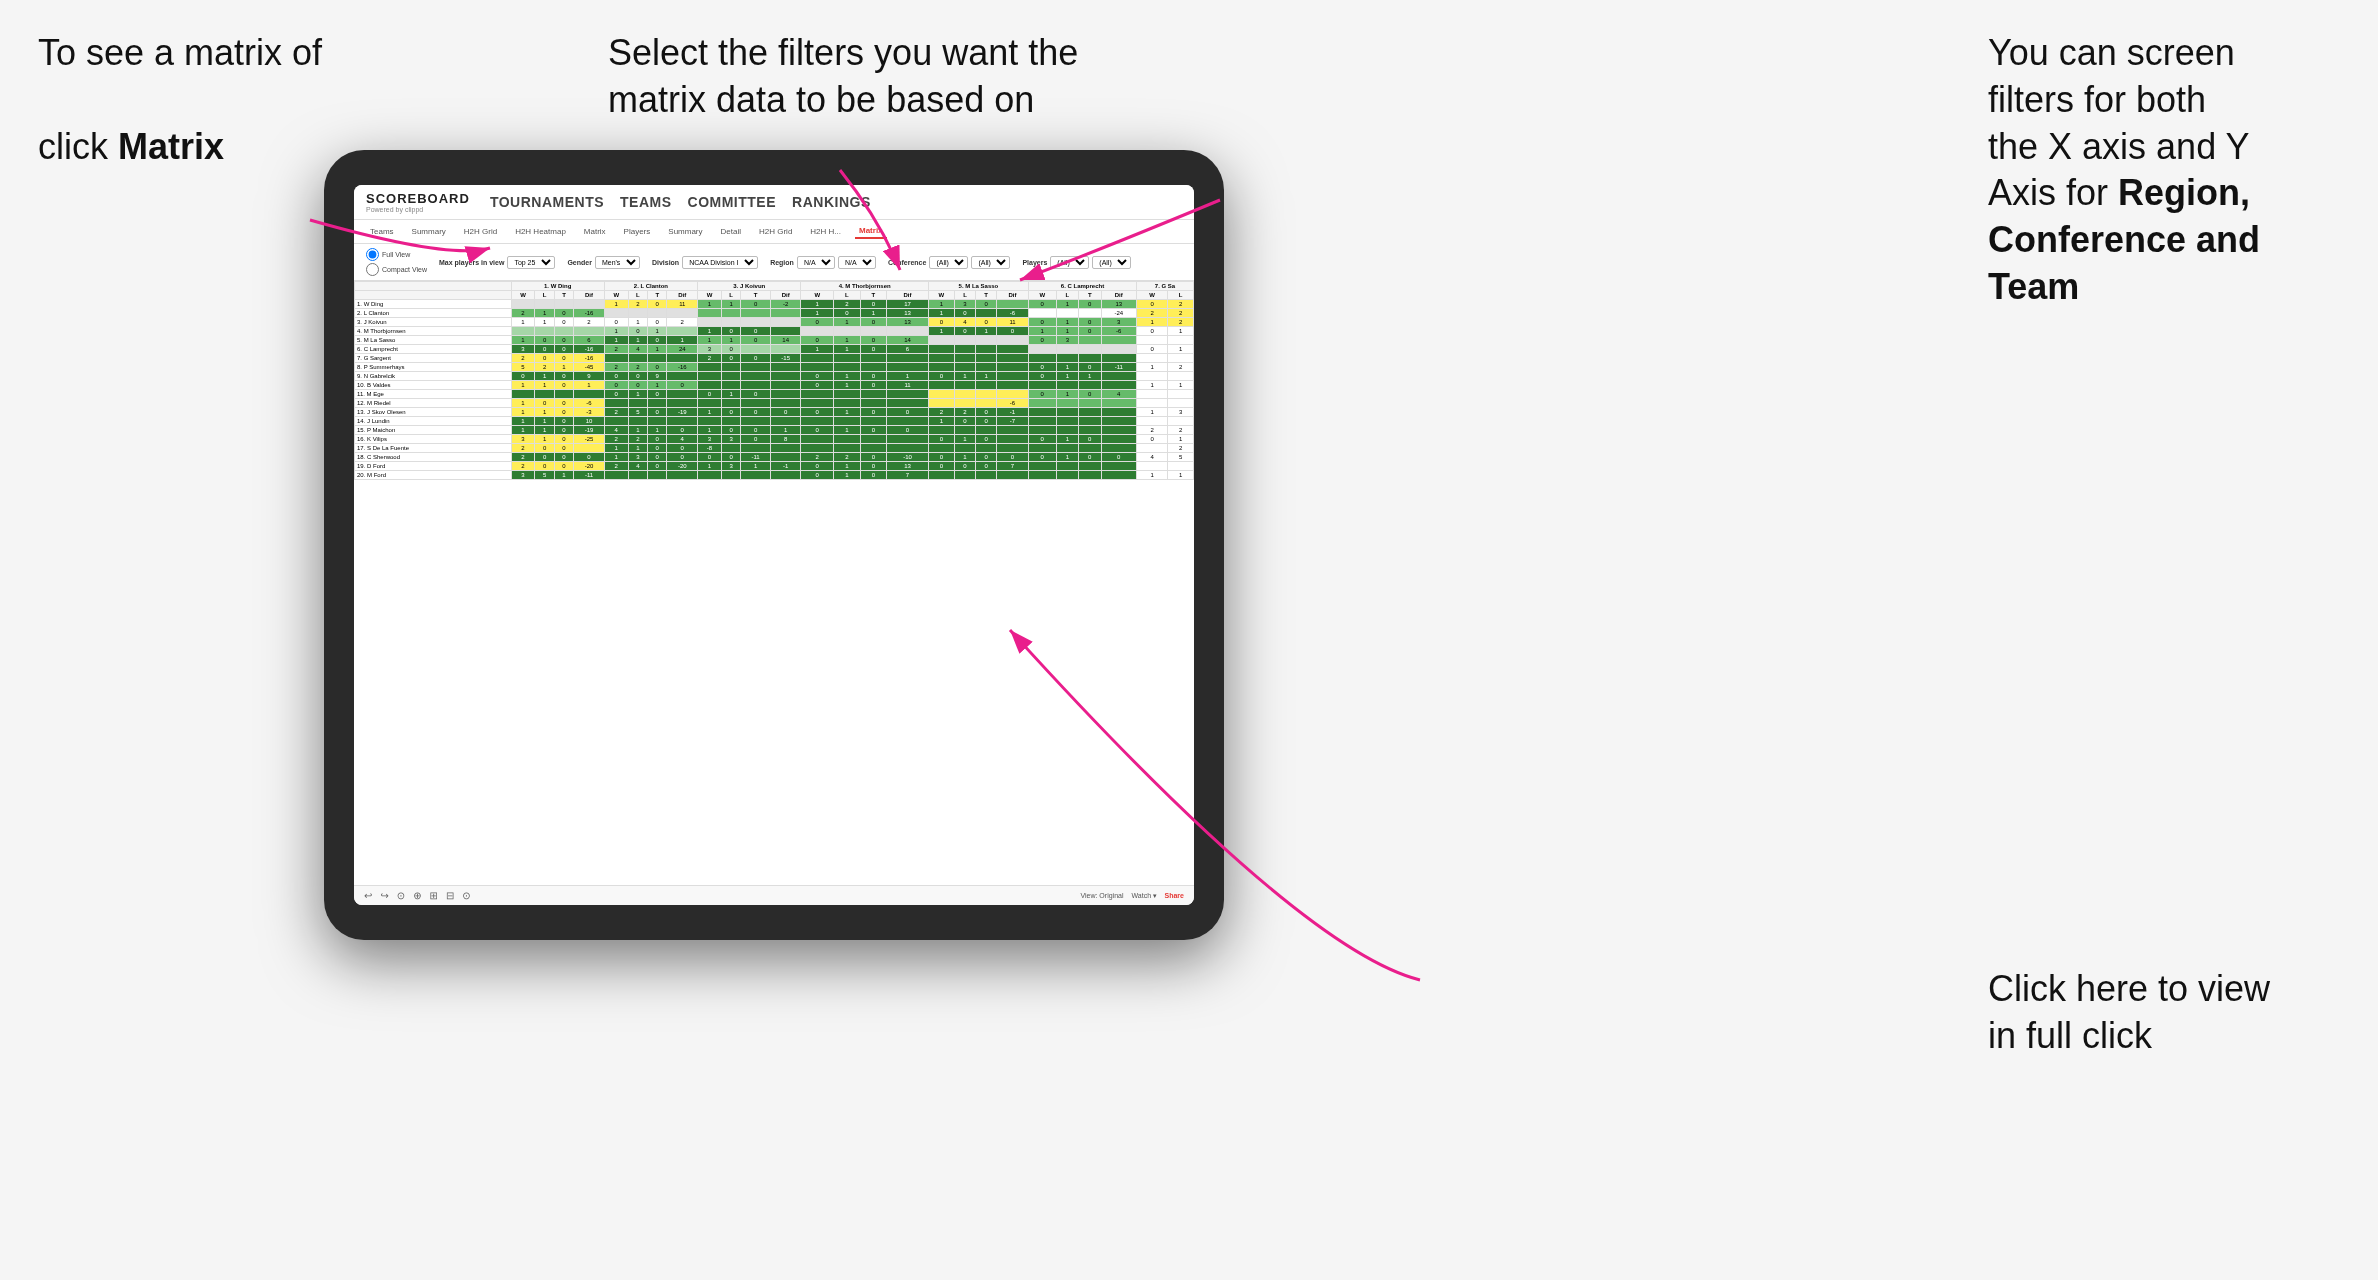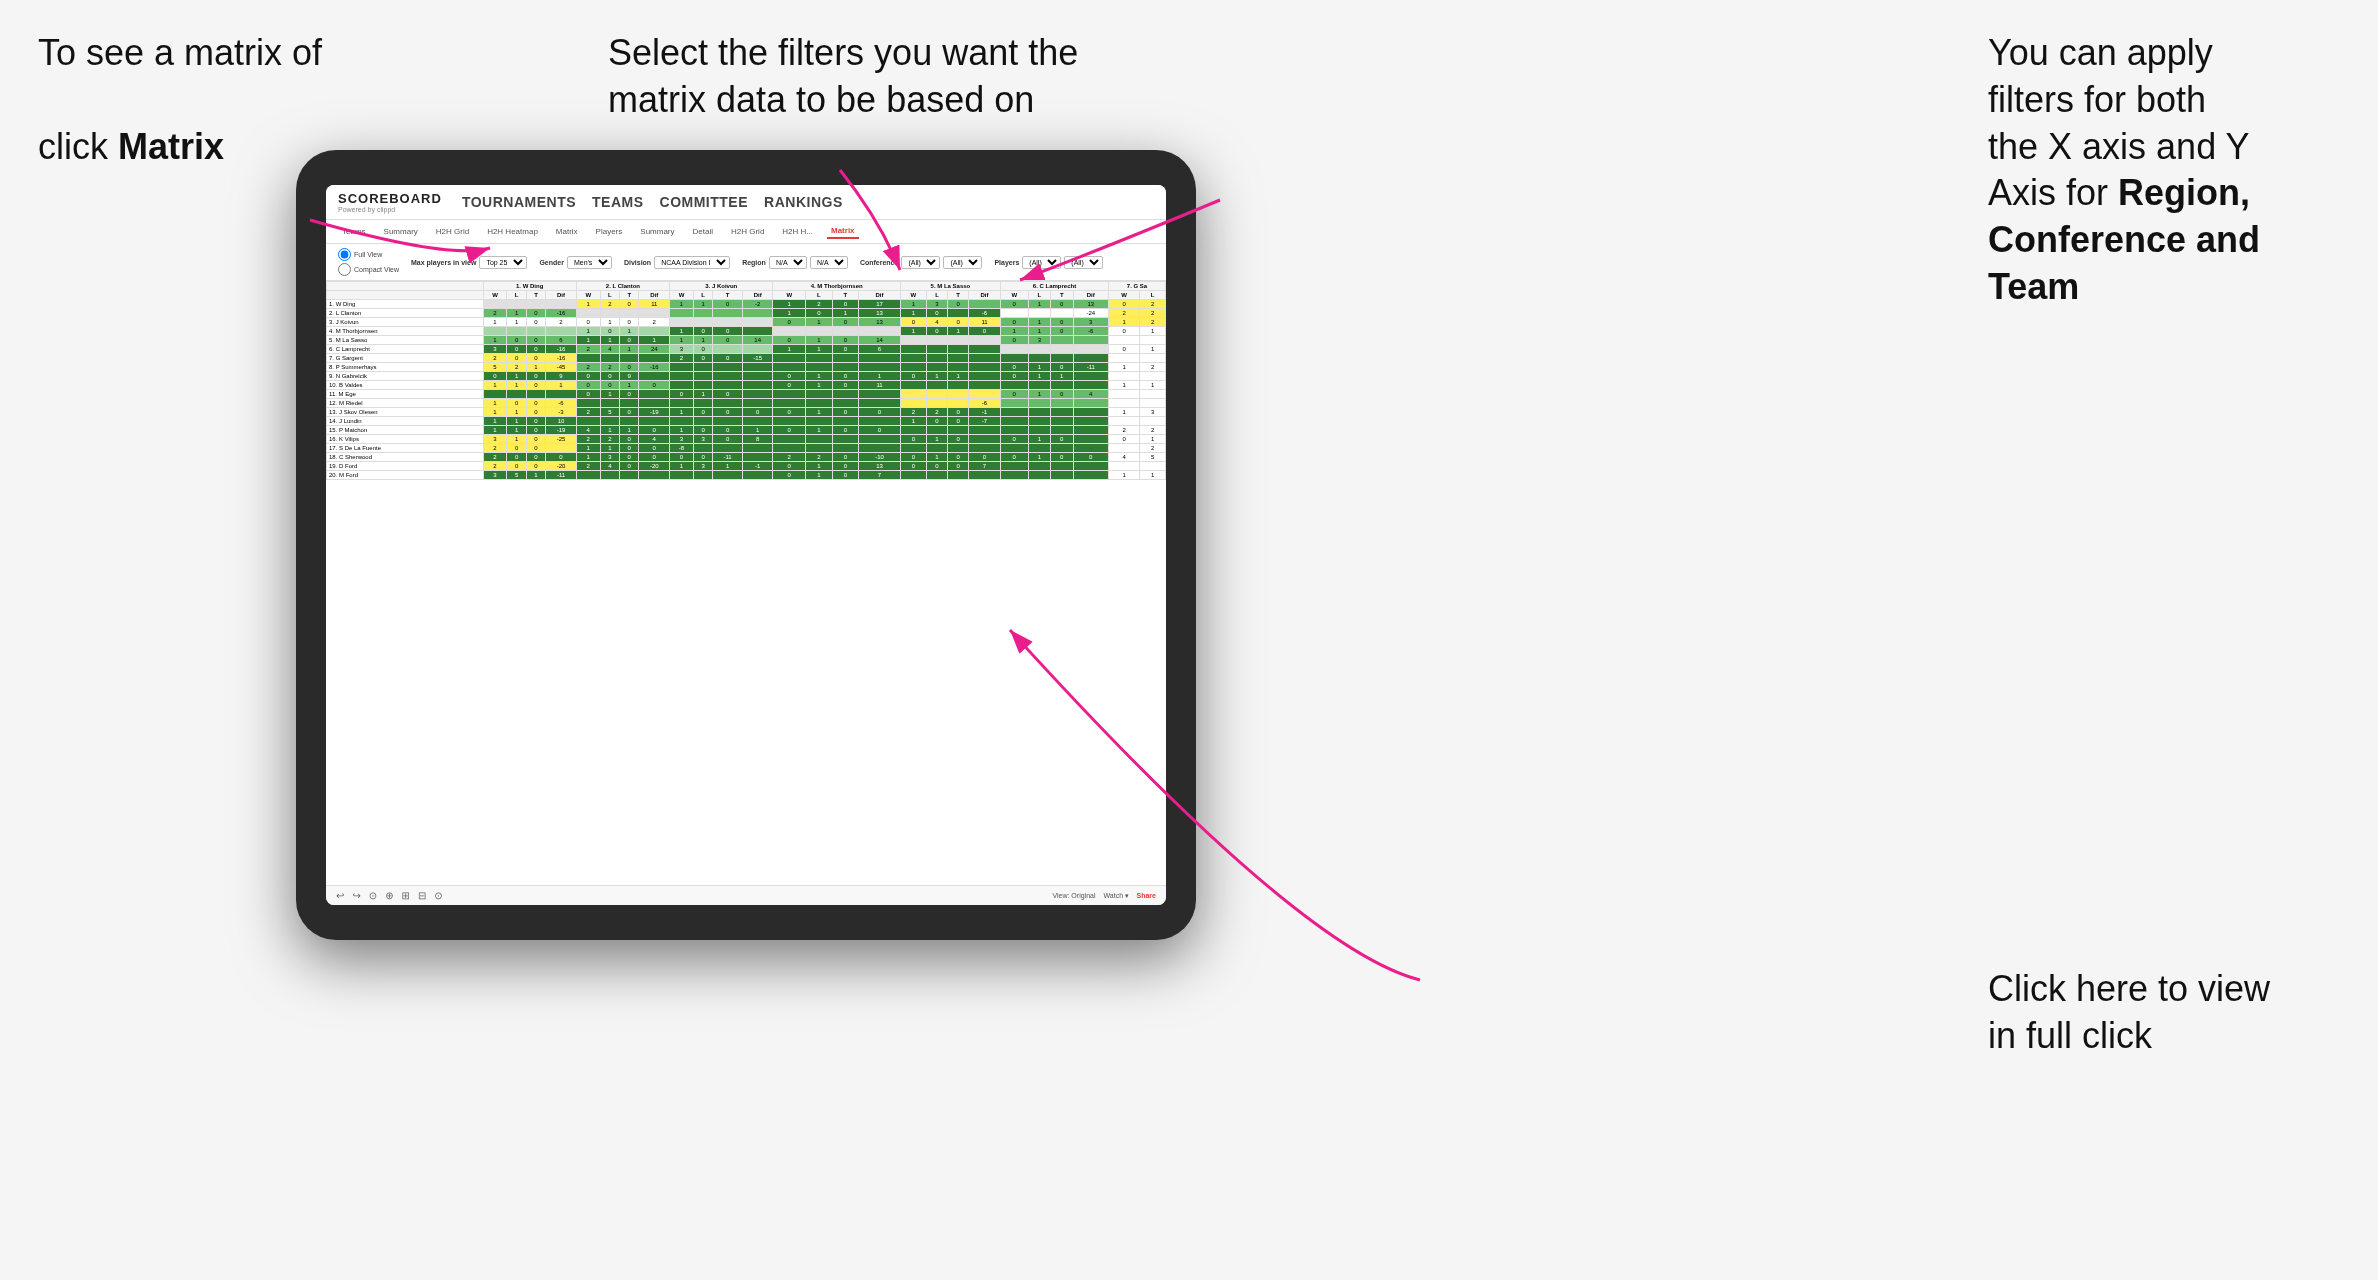--- a/index.html
+++ b/index.html
@@ -56,21 +56,21 @@
       top: 0; left: 0;
       width: 2378px;
       height: 1280px;
       pointer-events: none;
     }
 
     
     .tablet {
       position: absolute;
       top: 150px;
-      left: 296px;
+      left: 324px;
       width: 900px;
       height: 790px;
       background: #2a2a2a;
       border-radius: 40px;
       box-shadow: 0 20px 60px rgba(0,0,0,0.5);
       display: flex;
       align-items: center;
       justify-content: center;
     }
 
@@ -287,21 +287,21 @@
   <span>To see a matrix of</span><br>
   <br>
   <span>click </span><strong>Matrix</strong>
 </div>
 
 <div class="annotation" id="ann-center">
   <span>Select the filters you want the matrix data to be based on</span>
 </div>
 
 <div class="annotation" id="ann-right">
-  <span>You  can apply</span><br>
+  <span>You  can screen</span><br>
   <span>filters for both</span><br>
   <span>the X axis and Y</span><br>
   <span>Axis for </span><strong>Region,</strong><br>
   <strong>Conference and</strong><br>
   <strong>Team</strong>
 </div>
 
 <div class="annotation" id="ann-bottom-right">
   <span>Click here to view</span><br>
   <span>in full click</span>

